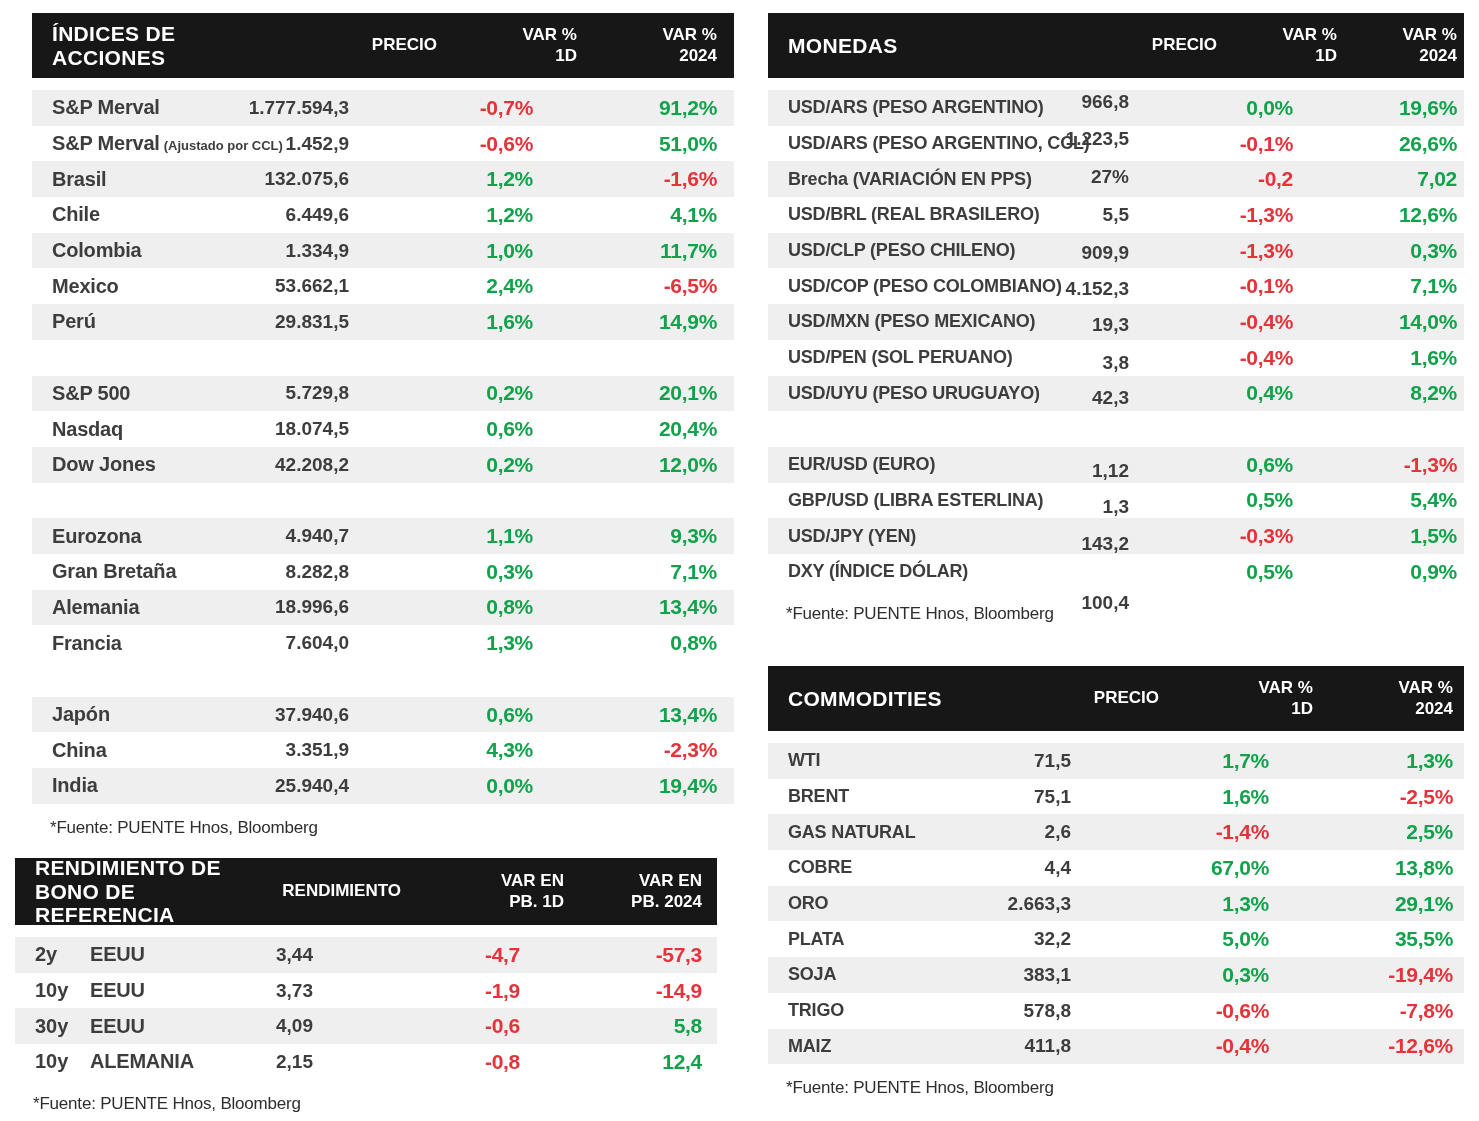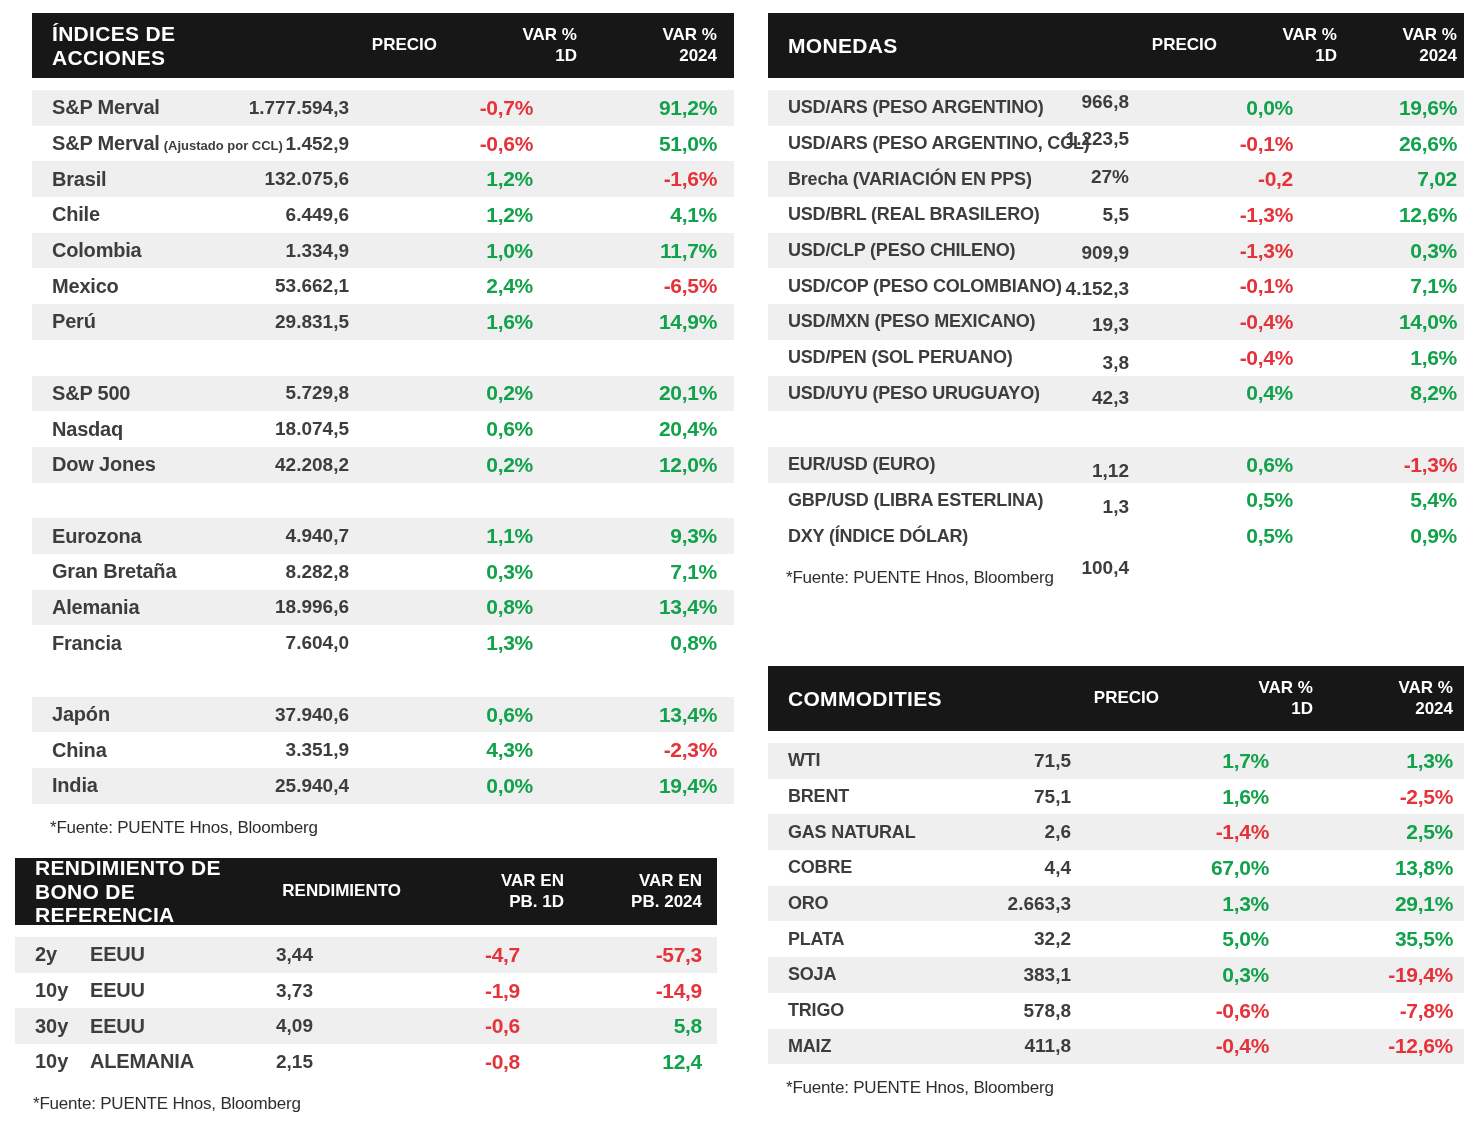--- a/index.html
+++ b/index.html
@@ -368,20 +368,28 @@
         <div class="c-v2"><span class="v neg">-1,3%</span></div>
       </div>
       <div class="row line">
         <div class="c-label">
           <span class="lbl">GBP/USD (LIBRA ESTERLINA)</span>
         </div>
         <div class="c-price"><span class="price" style="transform: translateY(7px);">1,3</span></div>
         <div class="c-v1"><span class="v pos">0,5%</span></div>
         <div class="c-v2"><span class="v pos">5,4%</span></div>
       </div>
+      <div class="row line shaded">
+        <div class="c-label">
+          <span class="lbl">USD/JPY (YEN)</span>
+        </div>
+        <div class="c-price"><span class="price" style="transform: translateY(8px);">143,2</span></div>
+        <div class="c-v1"><span class="v neg">-0,3%</span></div>
+        <div class="c-v2"><span class="v pos">1,5%</span></div>
+      </div>
       <div class="row line">
         <div class="c-label">
           <span class="lbl">DXY (ÍNDICE DÓLAR)</span>
         </div>
         <div class="c-price"><span class="price" style="transform: translateY(8px); margin-top: 47px;">100,4</span></div>
         <div class="c-v1"><span class="v pos">0,5%</span></div>
         <div class="c-v2"><span class="v pos">0,9%</span></div>
       </div>
     </div>
   <div class="source">*Fuente: PUENTE Hnos, Bloomberg</div>

